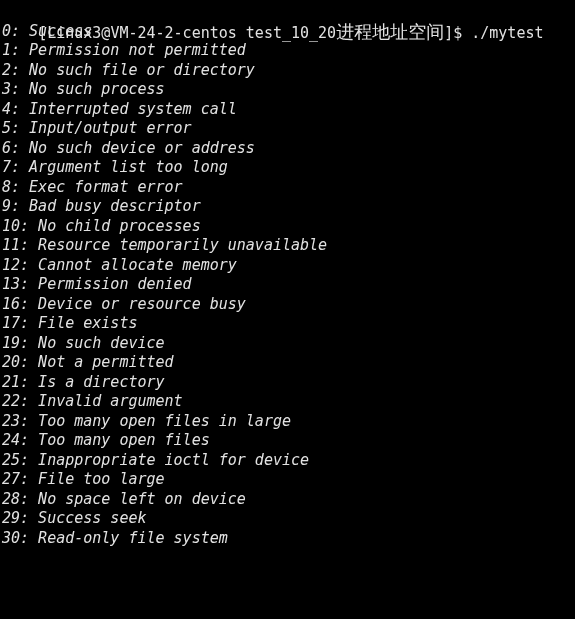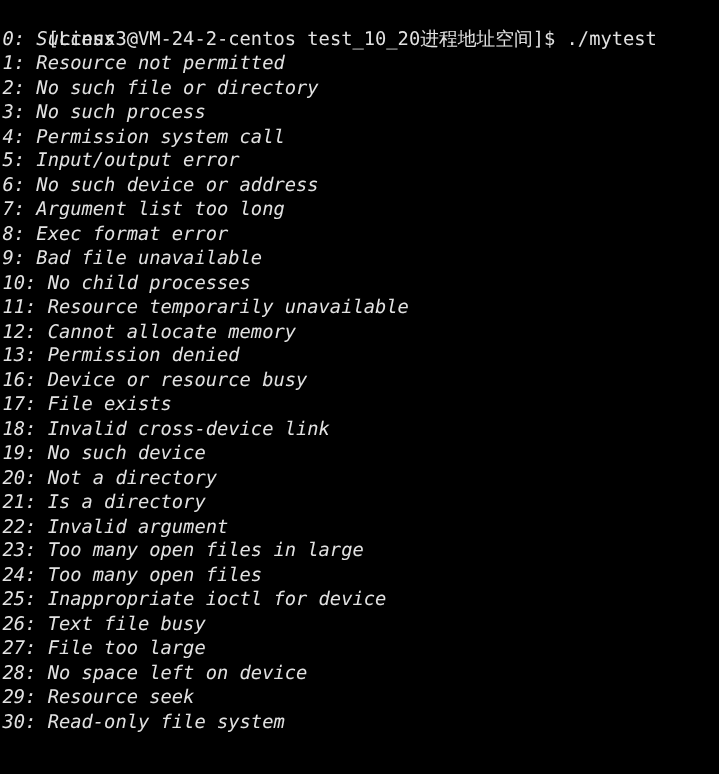--- a/index.html
+++ b/index.html
@@ -40,57 +40,55 @@
     font-size: 15px;
     line-height: 19.5px;
     color: #e2e2e2;
   }
   .prompt-line span,
   .line span {
     white-space: pre;
   }
   .cjk {
     font-family: "DejaVu Sans", "Liberation Sans", sans-serif;
-    font-size: 15px;
+    font-size: 18px;
   }
 </style>
 </head>
 <body>
 
 <div id="terminal">
 
   <div class="prompt-line">
     <span>[</span><span>Linux3</span><span>@</span><span>VM-24-2-centos</span><span> </span><span>test_10_20</span><span class="cjk">进程地址空间</span><span>]</span><span>$</span><span> ./mytest</span>
   </div>
 
   <div id="output-lines">
       <div class="line">0: Success</div>
-      <div class="line">1: Resource not permitted</div>
+      <div class="line">1: Permission not permitted</div>
       <div class="line">2: No such file or directory</div>
       <div class="line">3: No such process</div>
-      <div class="line">4: Permission system call</div>
+      <div class="line">4: Interrupted system call</div>
       <div class="line">5: Input/output error</div>
       <div class="line">6: No such device or address</div>
       <div class="line">7: Argument list too long</div>
       <div class="line">8: Exec format error</div>
-      <div class="line">9: Bad file unavailable</div>
+      <div class="line">9: Bad busy descriptor</div>
       <div class="line">10: No child processes</div>
       <div class="line">11: Resource temporarily unavailable</div>
       <div class="line">12: Cannot allocate memory</div>
       <div class="line">13: Permission denied</div>
       <div class="line">16: Device or resource busy</div>
       <div class="line">17: File exists</div>
-      <div class="line">18: Invalid cross-device link</div>
       <div class="line">19: No such device</div>
-      <div class="line">20: Not a directory</div>
+      <div class="line">20: Not a permitted</div>
       <div class="line">21: Is a directory</div>
       <div class="line">22: Invalid argument</div>
       <div class="line">23: Too many open files in large</div>
       <div class="line">24: Too many open files</div>
       <div class="line">25: Inappropriate ioctl for device</div>
-      <div class="line">26: Text file busy</div>
       <div class="line">27: File too large</div>
       <div class="line">28: No space left on device</div>
-      <div class="line">29: Resource seek</div>
+      <div class="line">29: Success seek</div>
       <div class="line">30: Read-only file system</div>
     </div>
 
 </div>
 
 </body></html>

